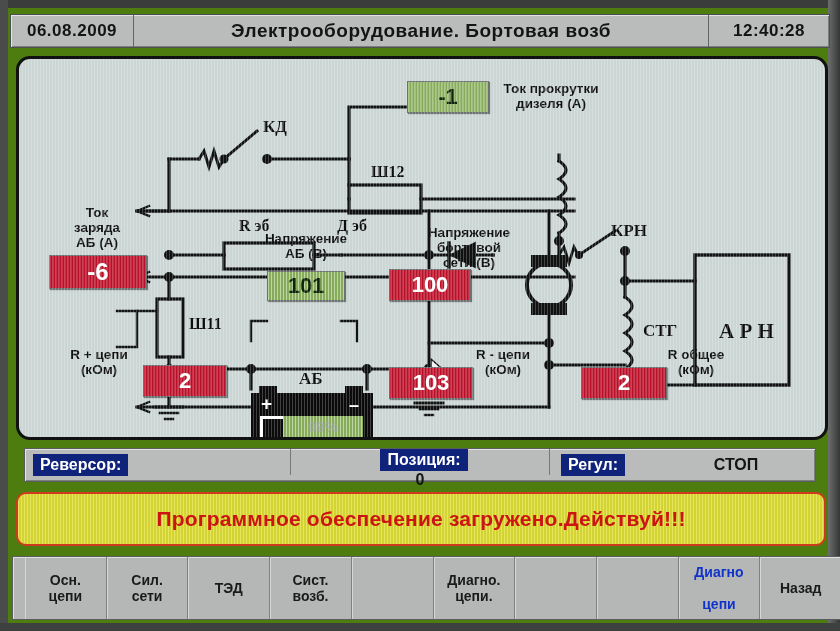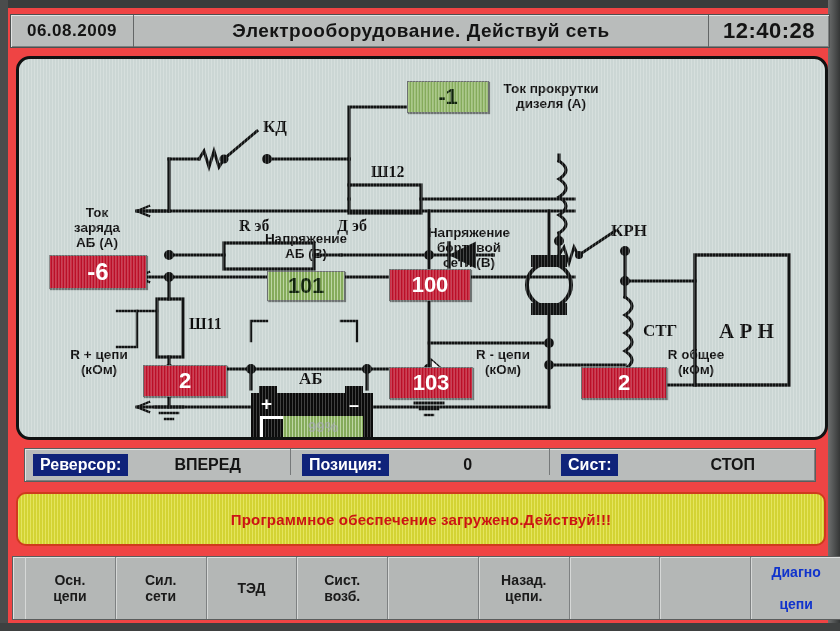--- a/index.html
+++ b/index.html
@@ -1,36 +1,36 @@
 <!DOCTYPE html>
 <html><head>
 <meta charset="utf-8">
 <style>
   html,body{margin:0;padding:0;background:#2a2a2a;}
   body{font-family:"Liberation Sans",sans-serif;}
   #screen{position:relative;width:840px;height:631px;overflow:hidden;
-          background:#ef4444;}
+          background:#4d7c0f;}
   
   .frame-top{position:absolute;left:0;top:0;width:840px;height:8px;background:#3a3c3c;}
   .frame-left{position:absolute;left:0;top:0;width:8px;height:631px;background:#4a4c4c;}
   .frame-right{position:absolute;right:0;top:0;width:12px;height:631px;
                background:linear-gradient(90deg,#6d6f6f,#343636);}
   .frame-bottom{position:absolute;left:0;bottom:0;width:840px;height:8px;background:#3e4040;}
 
   
   #titlebar{position:absolute;left:10px;top:14px;width:818px;height:32px;
             background:#b9bcbb;border:1px solid #4d5050;
             box-shadow:inset 1px 1px 0 #e2e4e3, inset -1px -1px 0 #7d8080;
             display:flex;align-items:stretch;}
   .tb-cell{display:flex;align-items:center;justify-content:center;
            color:#141414;font-weight:bold;letter-spacing:.5px;}
   #tb-date{width:122px;border-right:1px solid #636666;font-size:17px;
            font-family:"Liberation Sans",sans-serif;}
   #tb-title{flex:1;font-size:19px;border-right:1px solid #636666;}
-  #tb-time{width:120px;font-size:22px;}
+  #tb-time{width:120px;font-size:17px;}
 
   
   #diagram{position:absolute;left:16px;top:56px;width:806px;height:378px;
            background:#cbd6d4;border:3px solid #101212;border-radius:14px;
            overflow:hidden;}
   #diagram::after{content:"";position:absolute;inset:0;pointer-events:none;
      background:repeating-linear-gradient(90deg,rgba(255,255,255,.22) 0 1px,rgba(0,0,0,0) 1px 3px);}
   #svgwrap{position:absolute;inset:0;}
 
   
@@ -55,21 +55,21 @@
   .st-tag{background:#10237a;color:#fff;font-weight:bold;font-size:16px;
           padding:2px 7px;margin-left:8px;}
   .st-val{color:#141414;font-weight:bold;font-size:16px;text-align:center;}
   .st-sep{width:1px;height:26px;background:#76797a;margin:0 3px;}
 
   
   #banner{position:absolute;left:16px;top:492px;width:806px;height:50px;
           background:#dede36;border:2px solid #cf3a1e;border-radius:10px;
           display:flex;align-items:center;justify-content:center;
           background-image:repeating-linear-gradient(90deg,rgba(255,255,255,.2) 0 1px,rgba(0,0,0,.05) 1px 3px);}
-  #banner span{color:#cc1414;font-weight:bold;font-size:15px;letter-spacing:.2px;}
+  #banner span{color:#cc1414;font-weight:bold;font-size:21px;letter-spacing:.2px;}
 
   
   #buttonbar{position:absolute;left:12px;top:556px;width:816px;height:62px;
              background:#b4b7b6;border:1px solid #5a5d5d;
              box-shadow:inset 1px 1px 0 #dfe1e0;display:flex;align-items:stretch;padding-left:12px;}
   .btn{flex:1;display:flex;flex-direction:column;align-items:center;
        justify-content:center;font-size:14px;font-weight:bold;color:#1a1a1a;
        border-right:1px solid #7e8182;line-height:16px;text-align:center;
        box-shadow:inset 1px 0 0 #d6d8d7;}
   .btn:last-child{border-right:none;}
@@ -81,21 +81,21 @@
 
 <div id="screen">
 
   <div class="frame-top"></div>
   <div class="frame-left"></div>
   <div class="frame-right"></div>
   <div class="frame-bottom"></div>
 
   <div id="titlebar">
     <div class="tb-cell" id="tb-date">06.08.2009</div>
-    <div class="tb-cell" id="tb-title">Электрооборудование. Действуй сеть</div>
+    <div class="tb-cell" id="tb-title">Электрооборудование. Бортовая возб</div>
     <div class="tb-cell" id="tb-time">12:40:28</div>
   </div>
 
   <div id="diagram">
 
     <div id="svgwrap">
     <svg width="800" height="372" viewBox="0 0 800 372" xmlns="http://www.w3.org/2000/svg">
       <g stroke="#101212" fill="none" stroke-width="3.2" stroke-linecap="square">
 
         <path d="M150 100 L150 152"></path>
@@ -294,30 +294,29 @@
 
     <div class="vbox red" style="left:370px;top:308px;width:82px;height:30px;font-size:22px;">103</div>
 
     <div class="vbox red" style="left:562px;top:308px;width:84px;height:30px;font-size:22px;">2</div>
 
   </div>
 
   <div id="statusbar">
     <div class="st-group" style="width:262px;">
       <div class="st-tag">Реверсор:</div>
-      <div class="st-val" style="flex:1;">ВПЕРЕД</div>
     </div>
     <div class="st-sep"></div>
-    <div class="st-group" style="width:252px;">
+    <div class="st-group" style="width:252px;flex-direction:column;">
       <div class="st-tag">Позиция:</div>
       <div class="st-val" style="flex:1;">0</div>
     </div>
     <div class="st-sep"></div>
     <div class="st-group" style="flex:1;">
-      <div class="st-tag">Сист:</div>
+      <div class="st-tag">Регул:</div>
       <div class="st-val" style="flex:1;padding-left:32px;">СТОП</div>
     </div>
   </div>
 
   <div id="banner">
     <span>Программное обеспечение загружено.Действуй!!!</span>
   </div>
 
   <div id="buttonbar">
       <div class="btn">
@@ -334,30 +333,34 @@
       </div>
       <div class="btn">
         <div>Сист.</div>
         <div>возб.</div>
       </div>
       <div class="btn empty">
         <div></div>
         <div></div>
       </div>
       <div class="btn">
-        <div>Назад.</div>
+        <div>Диагно.</div>
         <div>цепи.</div>
       </div>
       <div class="btn empty">
         <div></div>
         <div></div>
       </div>
       <div class="btn empty">
         <div></div>
         <div></div>
       </div>
       <div class="btn diag">
         <div>Диагно</div>
         <div>цепи</div>
       </div>
+      <div class="btn">
+        <div>Назад</div>
+        <div></div>
+      </div>
     </div>
 
 </div>
 
 </body></html>

